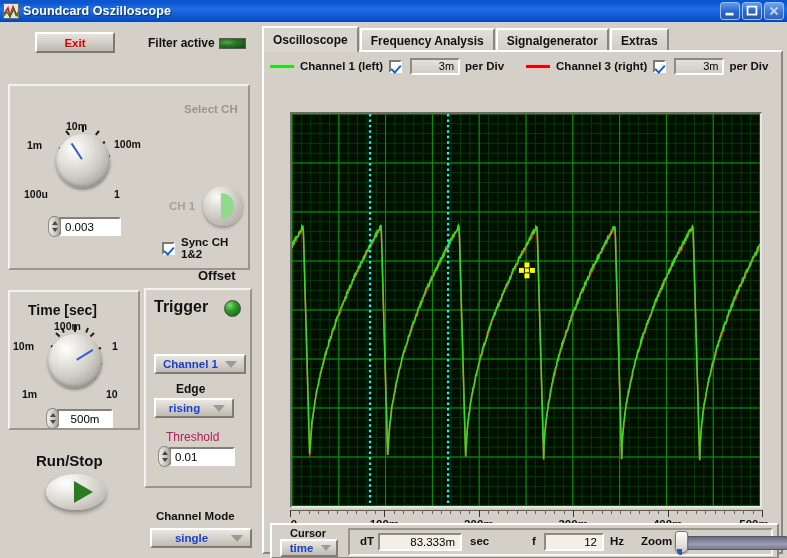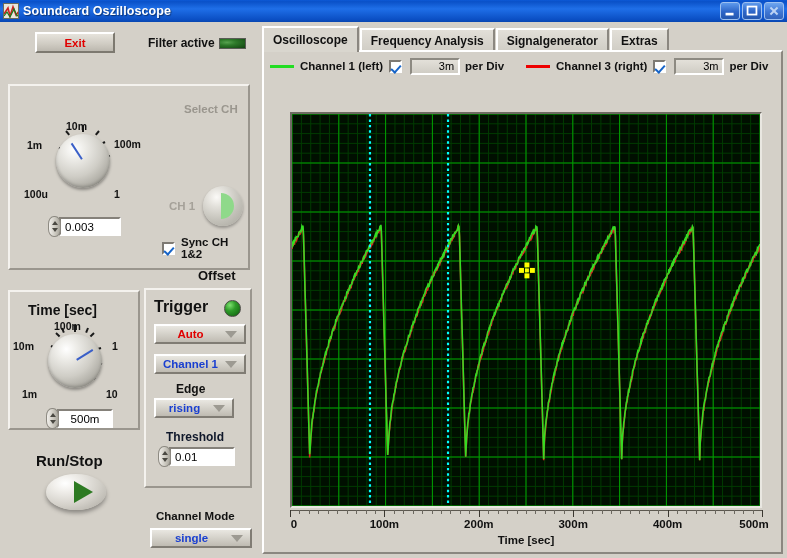--- a/index.html
+++ b/index.html
@@ -169,21 +169,21 @@
     border: 2px solid; border-color: #ffffff #807c74 #807c74 #ffffff;
     display: flex; align-items: center; cursor: pointer;
   }
   .combo .ctext { flex: 1; text-align: center; font-size: 11.5px; font-weight: bold; }
   .combo .carrow {
     width: 0; height: 0; margin-right: 7px;
     border-left: 6px solid transparent; border-right: 6px solid transparent;
     border-top: 7px solid #9d9a92;
   }
   #edge-lab { position: absolute; left: 30px; top: 92px; font-size: 12px; font-weight: bold; color: #111; }
-  #thr-lab { position: absolute; left: 20px; top: 140px; font-size: 12px; font-weight: bold; color: #0f172a; }
+  #thr-lab { position: absolute; left: 20px; top: 140px; font-size: 12px; font-weight: normal; color: #be185d; }
   #btn-autoset {
     position: absolute; left: 8px; top: 188px; width: 92px; height: 20px;
     background: linear-gradient(180deg,#e9e7e1,#d2cfc7 55%,#bfbbb2);
     border: 2px solid; border-color: #ffffff #807c74 #807c74 #ffffff;
     font-size: 11.5px; font-weight: bold; color: #111; cursor: pointer;
     display: flex; align-items: center; justify-content: center;
   }
 
   
   #runstop-lab { position: absolute; left: 36px; top: 430px; font-size: 15px; font-weight: bold; color: #111; }
@@ -416,24 +416,20 @@
       <div class="numfield" style="left:36px; top:116px;">
         <div class="spinner"></div>
         <div class="numbox center" style="width:56px;">500m</div>
       </div>
     </div>
 
     <div class="panel" id="grp-trig">
       <div id="trig-title">Trigger</div>
       <div id="trig-led"></div>
 
-      <div class="combo" style="left:8px; top:34px; width:92px;">
-        <span class="ctext" style="color:#e00000;">Auto</span>
-        <span class="carrow"></span>
-      </div>
 
       <div class="combo" style="left:8px; top:64px; width:92px;">
         <span class="ctext" style="color:#1a3fd0;">Channel 1</span>
         <span class="carrow"></span>
       </div>
 
       <div id="edge-lab">Edge</div>
       <div class="combo" style="left:8px; top:108px; width:80px;">
         <span class="ctext" style="color:#1a3fd0;">rising</span>
         <span class="carrow"></span>
@@ -673,16 +669,37 @@
             <div class="xlabel" style="left: 4px;">0</div>
             <div class="xlabel" style="left: 94.4px;">100m</div>
             <div class="xlabel" style="left: 188.8px;">200m</div>
             <div class="xlabel" style="left: 283.2px;">300m</div>
             <div class="xlabel" style="left: 377.6px;">400m</div>
             <div class="xlabel" style="left: 464px;">500m</div>
           </div>
         <div id="xtitle">Time [sec]</div>
       </div>
 
+      <div id="cursorbar">
+        <div id="cursor-lab">Cursor</div>
+        <div class="combo" id="cursor-combo">
+          <span class="ctext" style="color:#1a3fd0;">time</span>
+          <span class="carrow" style="border-left-width:5px;border-right-width:5px;border-top-width:6px;margin-right:5px;"></span>
+        </div>
+
+        <div class="groove" id="meas-panel">
+          <div class="mlab" style="left:10px; top:5px;">dT</div>
+          <div class="mbox" style="left:28px; top:3px; width:84px;">83.333m</div>
+          <div class="mlab" style="left:120px; top:5px;">sec</div>
+          <div class="mlab" style="left:182px; top:5px;">f</div>
+          <div class="mbox" style="left:194px; top:3px; width:60px;">12</div>
+          <div class="mlab" style="left:260px; top:5px;">Hz</div>
+
+          <div class="mlab" style="left:291px; top:5px;">Zoom</div>
+          <div id="zoomslider" style="left:330px;">
+            <div id="zoomhandle"></div>
+          </div>
+        </div>
+      </div>
 
     </div>
   </div>
 </div>
 
 </body></html>

